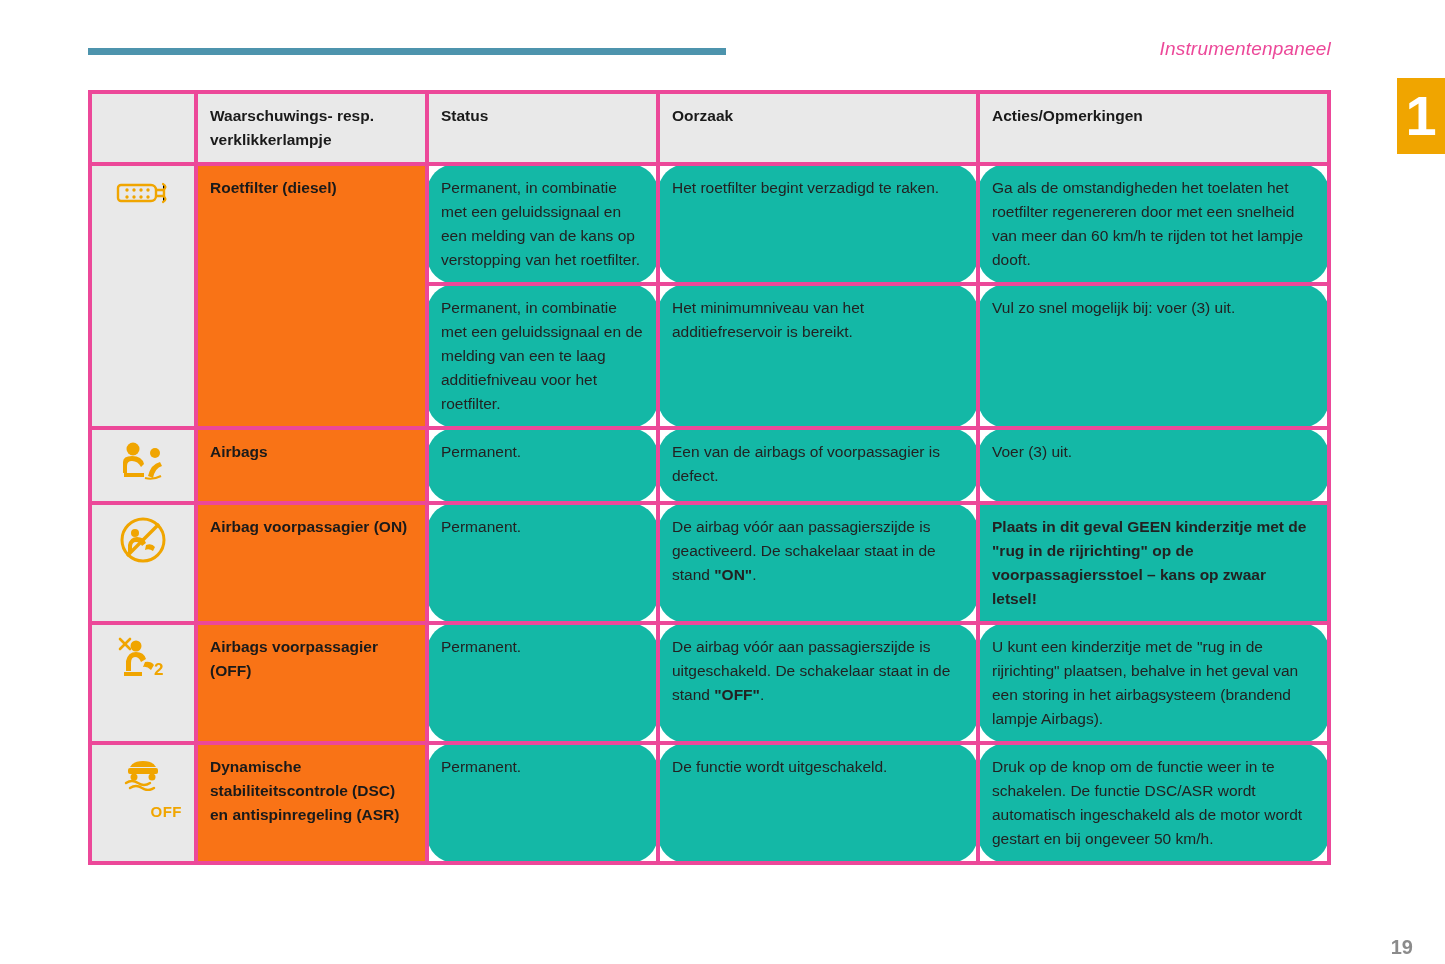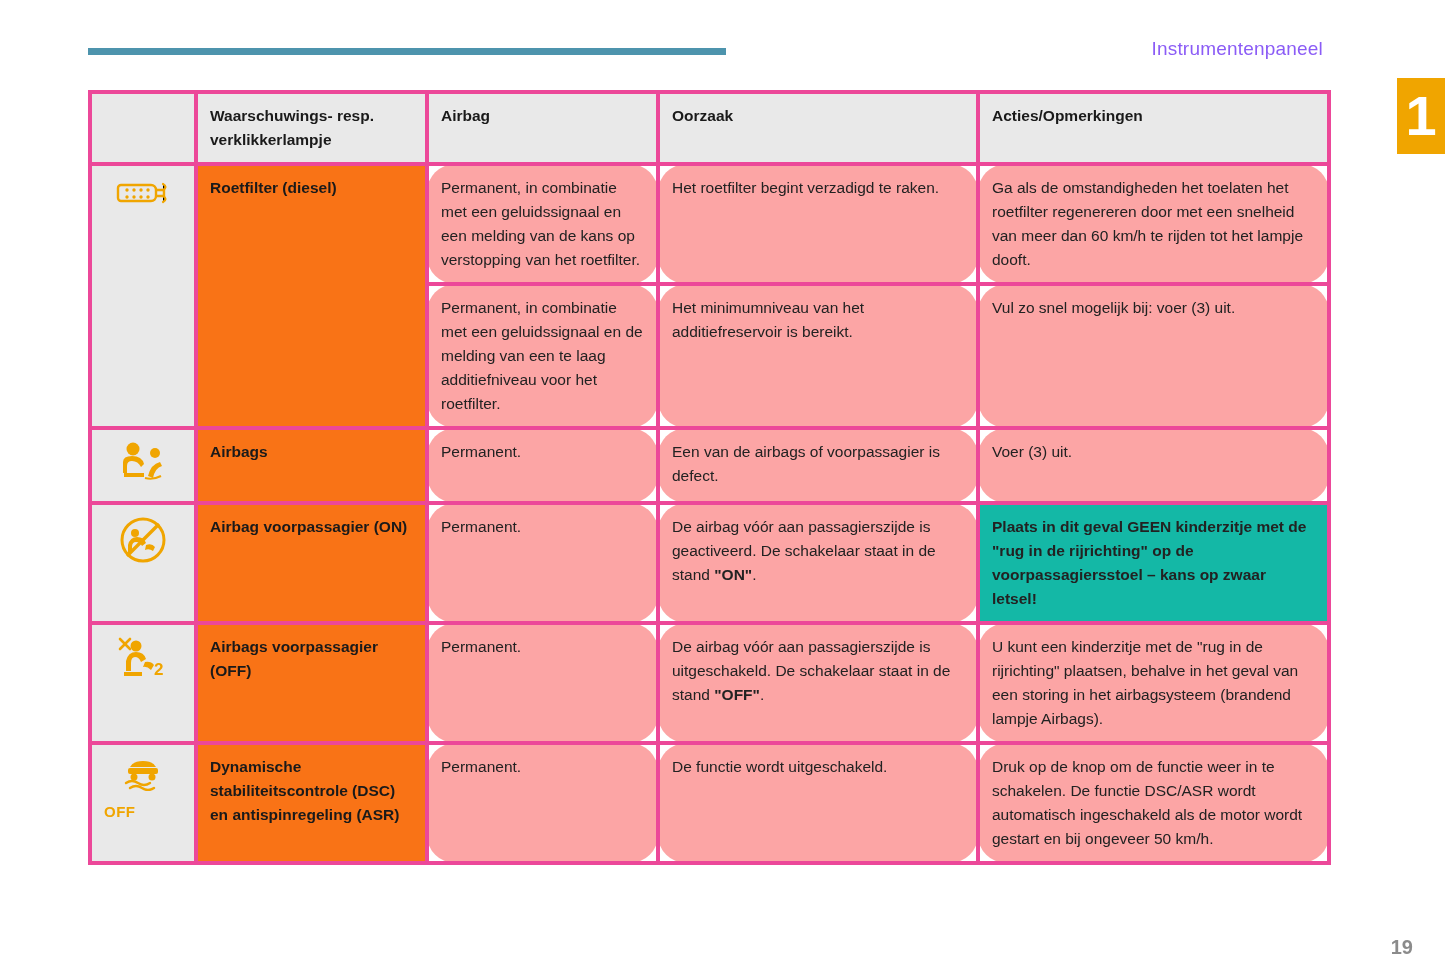--- a/index.html
+++ b/index.html
@@ -24,25 +24,26 @@
   .header-rule {
     position: absolute;
     left: 88px;
     top: 48px;
     width: 638px;
     height: 7px;
     background: #4d94ad;
   }
   .header-title {
     position: absolute;
-    right: 122px;
+    right: 114px;
     top: 38px;
     font-size: 19px;
-    color: #8b5cf6;
+    color: #ec4899;
     letter-spacing: 0.2px;
+    font-style: italic;
   }
   .chapter-tab {
     position: absolute;
     right: 0px;
     top: 78px;
     width: 48px;
     height: 76px;
     background: #f0a500;
     color: #ffffff;
     font-size: 56px;
@@ -95,33 +96,33 @@
     width: 78px;
     background: #e9e9e9;
     text-align: center;
     padding: 14px 4px 4px 4px;
   }
   td.name-cell {
     background: #f97316;
     font-weight: bold;
     color: #1a1a1a;
   }
-  td.body-cell { background: #fca5a5; border-radius: 28px; }
+  td.body-cell { background: #14b8a6; border-radius: 28px; }
   td.bold-cell { background: #14b8a6; font-weight: bold; }
   .inline-bold { font-weight: bold; }
 
   
   .ico {
     display: inline-block;
     color: #f0a500;
   }
   .ico svg { display: block; margin: 0 auto; }
   .off-label {
     display: block;
-    text-align: left;
+    text-align: right;
     font-weight: bold;
     font-size: 15px;
     color: #f0a500;
     margin-top: 2px;
     letter-spacing: 0.5px;
   }
 </style>
 </head>
 <body>
 
@@ -129,21 +130,21 @@
 
   <div class="header-rule"></div>
   <div class="header-title">Instrumentenpaneel</div>
   <div class="chapter-tab">1</div>
 
   <table class="matrix">
     <thead>
       <tr>
         <th class="col-icon"></th>
         <th class="col-name">Waarschuwings- resp. verklikkerlampje</th>
-        <th class="col-status">Airbag</th>
+        <th class="col-status">Status</th>
         <th class="col-cause">Oorzaak</th>
         <th class="col-actions">Acties/Opmerkingen</th>
       </tr>
     </thead>
     <tbody>
 
       <tr>
         <td class="icon-cell" rowspan="2">
           <span class="ico">
             <svg width="56" height="34" viewBox="0 0 56 34" aria-hidden="true">

